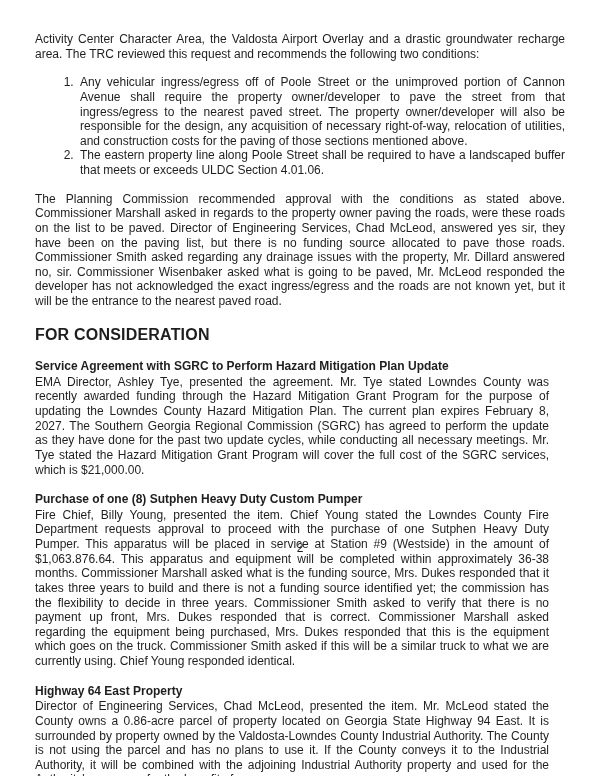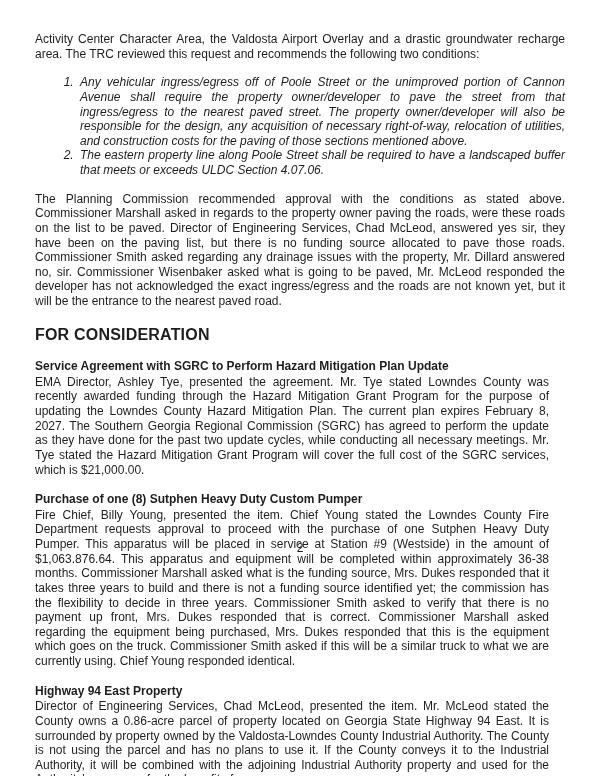--- a/index.html
+++ b/index.html
@@ -24,21 +24,20 @@
     line-height: 1.22;
   }
   .para {
     margin: 0 0 14px 0;
     text-align: justify;
   }
   ol.conditions {
     margin: 0 0 14px 0;
     padding: 0 0 0 42px;
     text-align: justify;
-    font-style: italic;
   }
   ol.conditions li {
     padding-left: 3px;
     margin: 0;
   }
   .section-heading {
     font-size: 16px;
     font-weight: bold;
     margin: 16px 0 15px 0;
     letter-spacing: 0.2px;
@@ -68,37 +67,37 @@
 </style>
 </head>
 <body>
 
 <div class="page">
 
   <p class="para">Activity Center Character Area, the Valdosta Airport Overlay and a drastic groundwater recharge area. The TRC reviewed this request and recommends the following two conditions:</p>
 
   <ol class="conditions">
     <li>Any vehicular ingress/egress off of Poole Street or the unimproved portion of Cannon Avenue shall require the property owner/developer to pave the street from that ingress/egress to the nearest paved street. The property owner/developer will also be responsible for the design, any acquisition of necessary right-of-way, relocation of utilities, and construction costs for the paving of those sections mentioned above.</li>
-    <li>The eastern property line along Poole Street shall be required to have a landscaped buffer that meets or exceeds ULDC Section 4.07.06.</li>
+    <li>The eastern property line along Poole Street shall be required to have a landscaped buffer that meets or exceeds ULDC Section 4.01.06.</li>
   </ol>
 
   <p class="para">The Planning Commission recommended approval with the conditions as stated above. Commissioner Marshall asked in regards to the property owner paving the roads, were these roads on the list to be paved. Director of Engineering Services, Chad McLeod, answered yes sir, they have been on the paving list, but there is no funding source allocated to pave those roads. Commissioner Smith asked regarding any drainage issues with the property, Mr. Dillard answered no, sir. Commissioner Wisenbaker asked what is going to be paved, Mr. McLeod responded the developer has not acknowledged the exact ingress/egress and the roads are not known yet, but it will be the entrance to the nearest paved road.</p>
 
   <h2 class="section-heading">FOR CONSIDERATION</h2>
 
   <section class="agenda-item">
     <h3 class="item-title">Service Agreement with SGRC to Perform Hazard Mitigation Plan Update</h3>
     <p class="item-body">EMA Director, Ashley Tye, presented the agreement. Mr. Tye stated Lowndes County was recently awarded funding through the Hazard Mitigation Grant Program for the purpose of updating the Lowndes County Hazard Mitigation Plan. The current plan expires February 8, 2027. The Southern Georgia Regional Commission (SGRC) has agreed to perform the update as they have done for the past two update cycles, while conducting all necessary meetings. Mr. Tye stated the Hazard Mitigation Grant Program will cover the full cost of the SGRC services, which is $21,000.00.</p>
   </section>
 
   <section class="agenda-item">
     <h3 class="item-title">Purchase of one (8) Sutphen Heavy Duty Custom Pumper</h3>
     <p class="item-body">Fire Chief, Billy Young, presented the item. Chief Young stated the Lowndes County Fire Department requests approval to proceed with the purchase of one Sutphen Heavy Duty Pumper. This apparatus will be placed in service at Station #9 (Westside) in the amount of $1,063.876.64. This apparatus and equipment will be completed within approximately 36-38 months. Commissioner Marshall asked what is the funding source, Mrs. Dukes responded that it takes three years to build and there is not a funding source identified yet; the commission has the flexibility to decide in three years. Commissioner Smith asked to verify that there is no payment up front, Mrs. Dukes responded that is correct. Commissioner Marshall asked regarding the equipment being purchased, Mrs. Dukes responded that this is the equipment which goes on the truck. Commissioner Smith asked if this will be a similar truck to what we are currently using. Chief Young responded identical.</p>
   </section>
 
   <section class="agenda-item">
-    <h3 class="item-title">Highway 94 East Property</h3>
+    <h3 class="item-title">Highway 64 East Property</h3>
     <p class="item-body">Director of Engineering Services, Chad McLeod, presented the item. Mr. McLeod stated the County owns a 0.86-acre parcel of property located on Georgia State Highway 94 East. It is surrounded by property owned by the Valdosta-Lowndes County Industrial Authority. The County is not using the parcel and has no plans to use it. If the County conveys it to the Industrial Authority, it will be combined with the adjoining Industrial Authority property and used for the Authority's purposes for the benefit of</p>
   </section>
 
   <div class="page-number">2</div>
 
 </div>
 
 </body></html>

